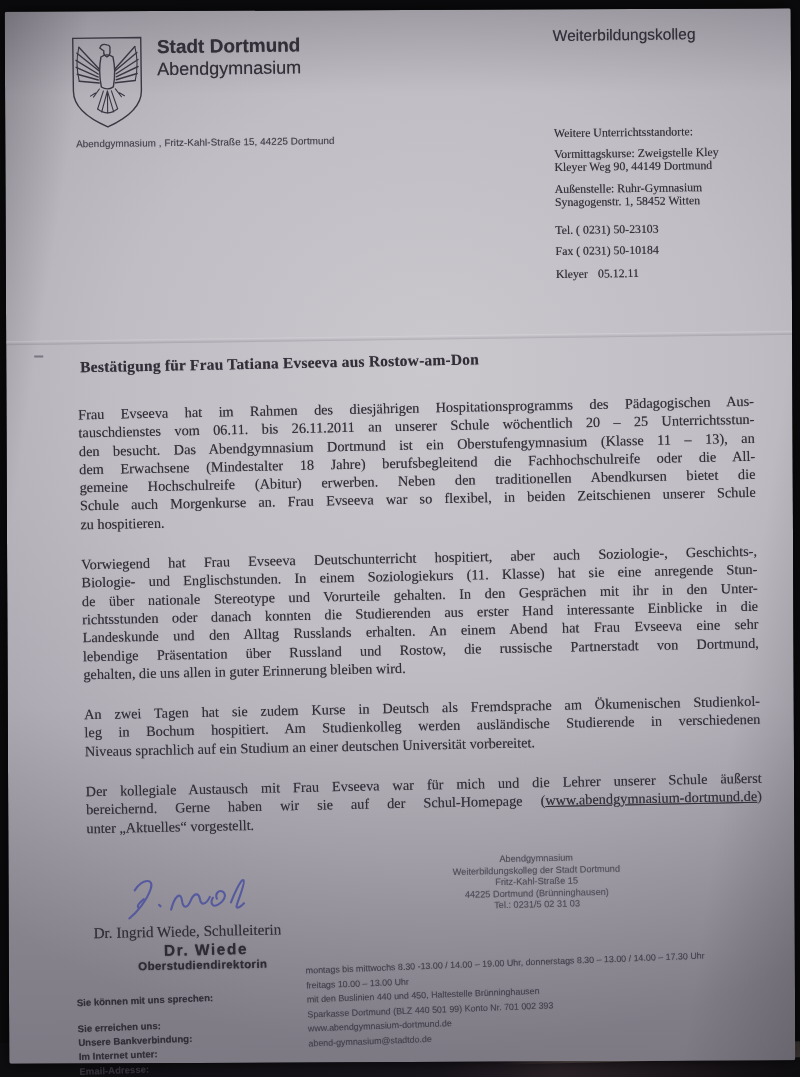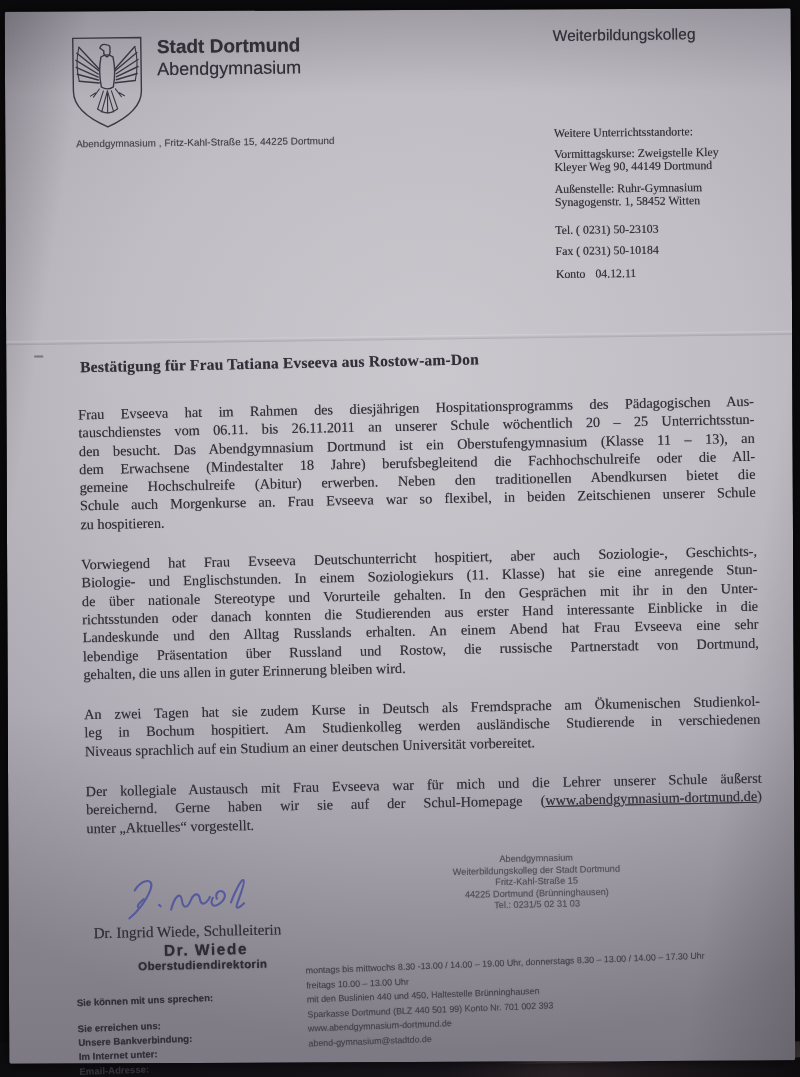--- a/index.html
+++ b/index.html
@@ -136,21 +136,21 @@
             <div class="info-line">Vormittagskurse: Zweigstelle Kley</div>
             <div class="info-line">Kleyer Weg 90, 44149 Dortmund</div>
           </div>
         <div class="info-group">
             <div class="info-line">Außenstelle: Ruhr-Gymnasium</div>
             <div class="info-line">Synagogenstr. 1, 58452 Witten</div>
           </div>
         <div class="info-tel">Tel. ( 0231) 50-23103</div>
         <div class="info-fax">Fax ( 0231) 50-10184</div>
         <div class="info-datum">
-          <span>Konto</span><span class="dval">04.12.11</span>
+          <span>Kleyer</span><span class="dval">05.12.11</span>
         </div>
       </div>
     </div>
 
     <div class="rot-body">
       <div class="subject ink">Bestätigung für Frau Tatiana Evseeva aus Rostow-am-Don</div>
 
       <div class="paras ink">
           <div class="para">
             <div class="line">Frau Evseeva hat im Rahmen des diesjährigen Hospitationsprogramms des Pädagogischen Aus-</div>

